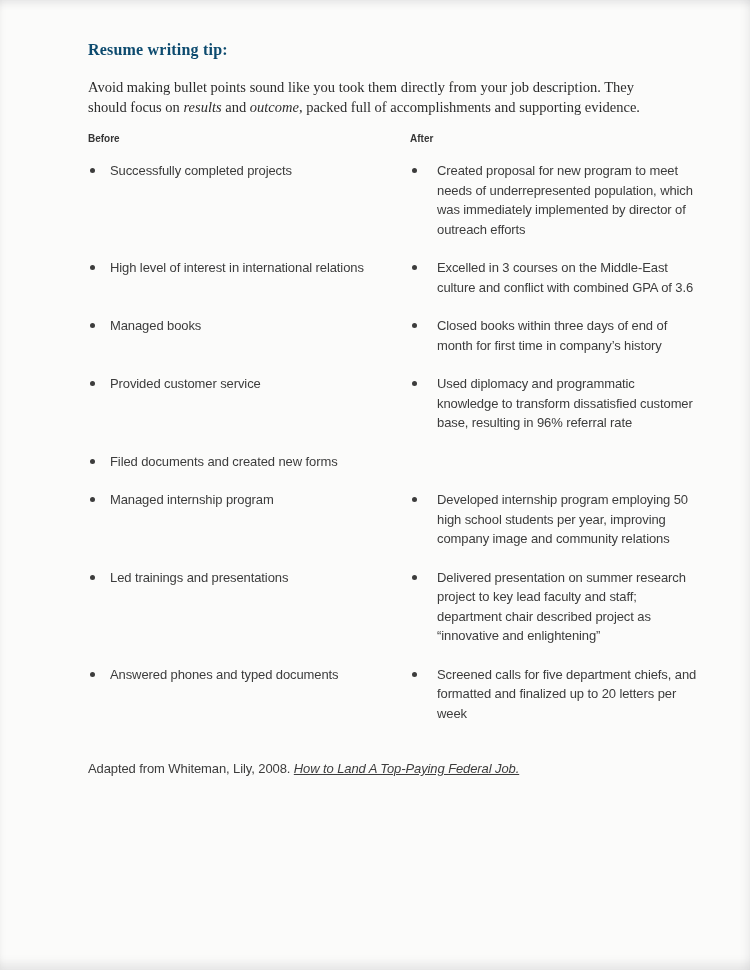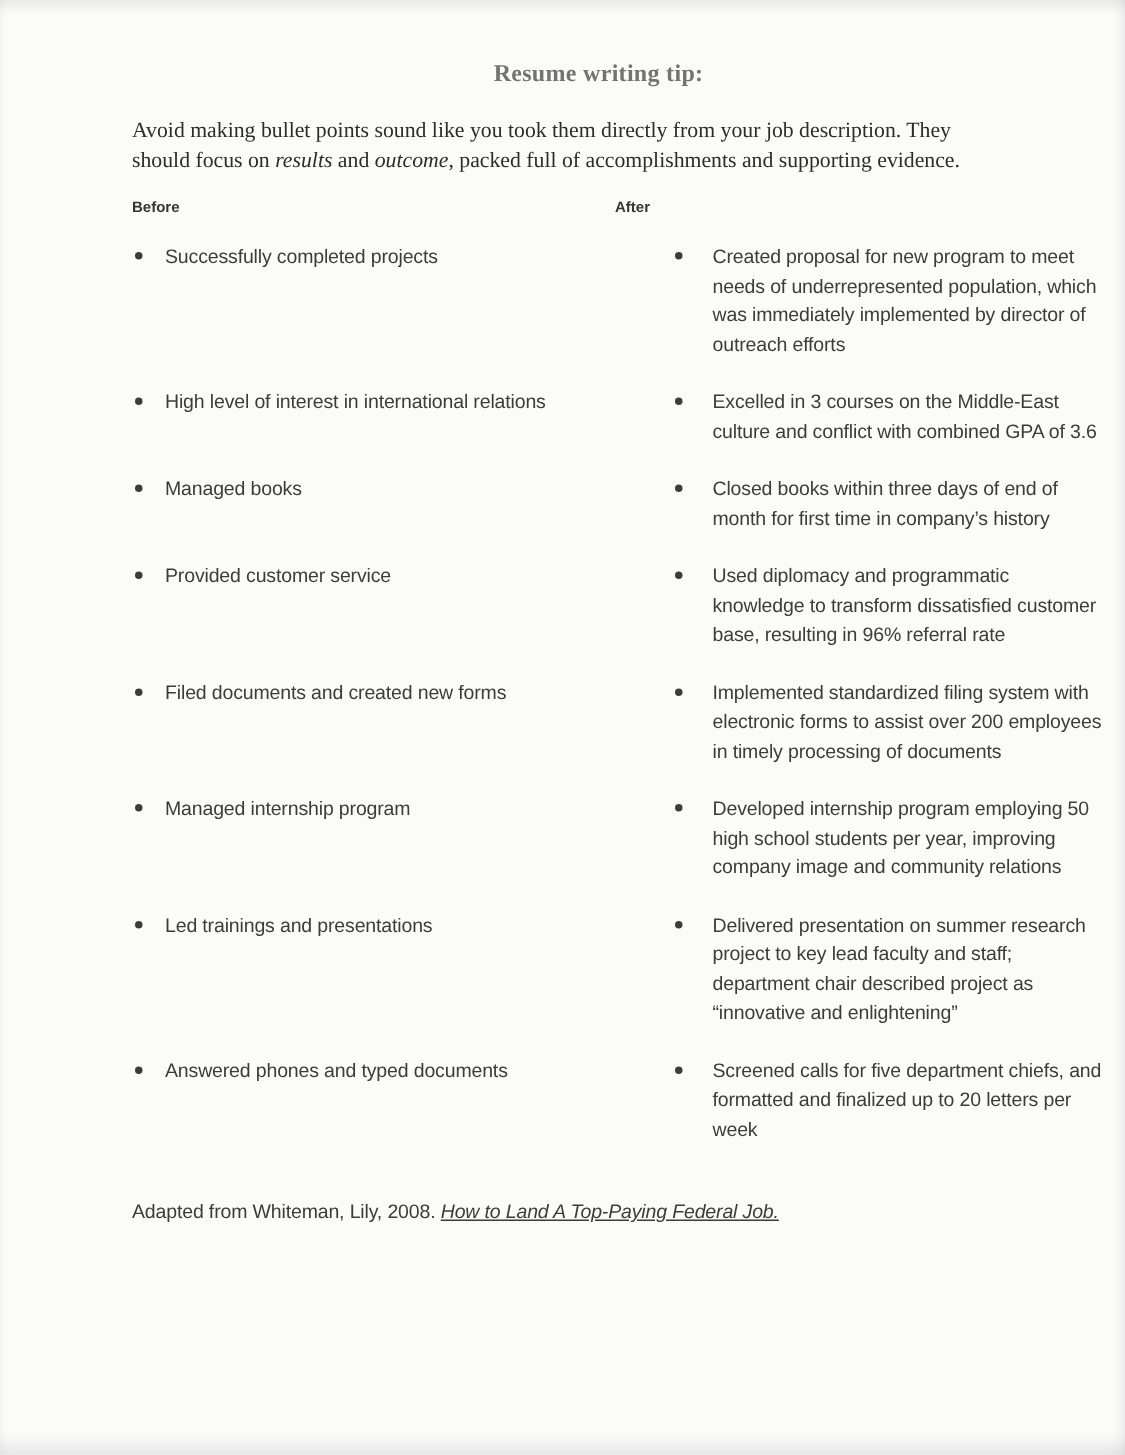--- a/index.html
+++ b/index.html
@@ -17,42 +17,41 @@
     box-shadow:
       inset 0 9px 7px -5px rgba(70,70,80,0.10),
       inset 0 -13px 9px -6px rgba(70,70,80,0.10),
       inset -9px 0 8px -6px rgba(70,70,80,0.08),
       inset 5px 0 6px -4px rgba(70,70,80,0.05);
     overflow: hidden;
   }
   .doc-title {
     font-family: "Liberation Serif", serif;
     font-size: 16px; font-weight: bold;
-    color: #737373; letter-spacing: 0.2px;
+    color: #0c4a6e; letter-spacing: 0.2px;
     line-height: 20px;
-    text-align: center;
   }
   .intro {
     margin-top: 17px;
     font-family: "Liberation Serif", serif;
     font-size: 14.5px; line-height: 20px;
     color: #2c2c2c;
   }
   .intro-line { white-space: nowrap; }
   .intro .ital { font-style: italic; }
   .col-headers {
     display: flex;
     margin-top: 12px;
     font-size: 10px; font-weight: bold;
     color: #353535; line-height: 19px;
   }
   .col-left-w { width: 322px; flex: none; }
   .col-right-w { flex: 1; }
   .rows { margin-top: 13px; }
-  .row { display: flex; margin-bottom: 19px; gap: 38px; }
+  .row { display: flex; margin-bottom: 19px; }
   .cell { display: flex; align-items: flex-start; }
   .before-cell { width: 322px; flex: none; }
   .after-cell { flex: 1; }
   .bullet {
     width: 5px; height: 5px; border-radius: 50%;
     background: #3c3c3c;
     margin: 7px 0 0 2px; flex: none;
   }
   .item-text {
     margin-left: 15px;
@@ -136,26 +135,20 @@
 knowledge to transform dissatisfied customer
 base, resulting in 96% referral rate</span>
     </div>
   </div>
 
   <div class="row">
     <div class="cell before-cell">
       <span class="bullet"></span>
       <span class="item-text">Filed documents and created new forms</span>
     </div>
-    <div class="cell after-cell">
-      <span class="bullet"></span>
-      <span class="item-text multiline">Implemented standardized filing system with
-electronic forms to assist over 200 employees
-in timely processing of documents</span>
-    </div>
   </div>
 
   <div class="row">
     <div class="cell before-cell">
       <span class="bullet"></span>
       <span class="item-text">Managed internship program</span>
     </div>
     <div class="cell after-cell">
       <span class="bullet"></span>
       <span class="item-text multiline">Developed internship program employing 50

